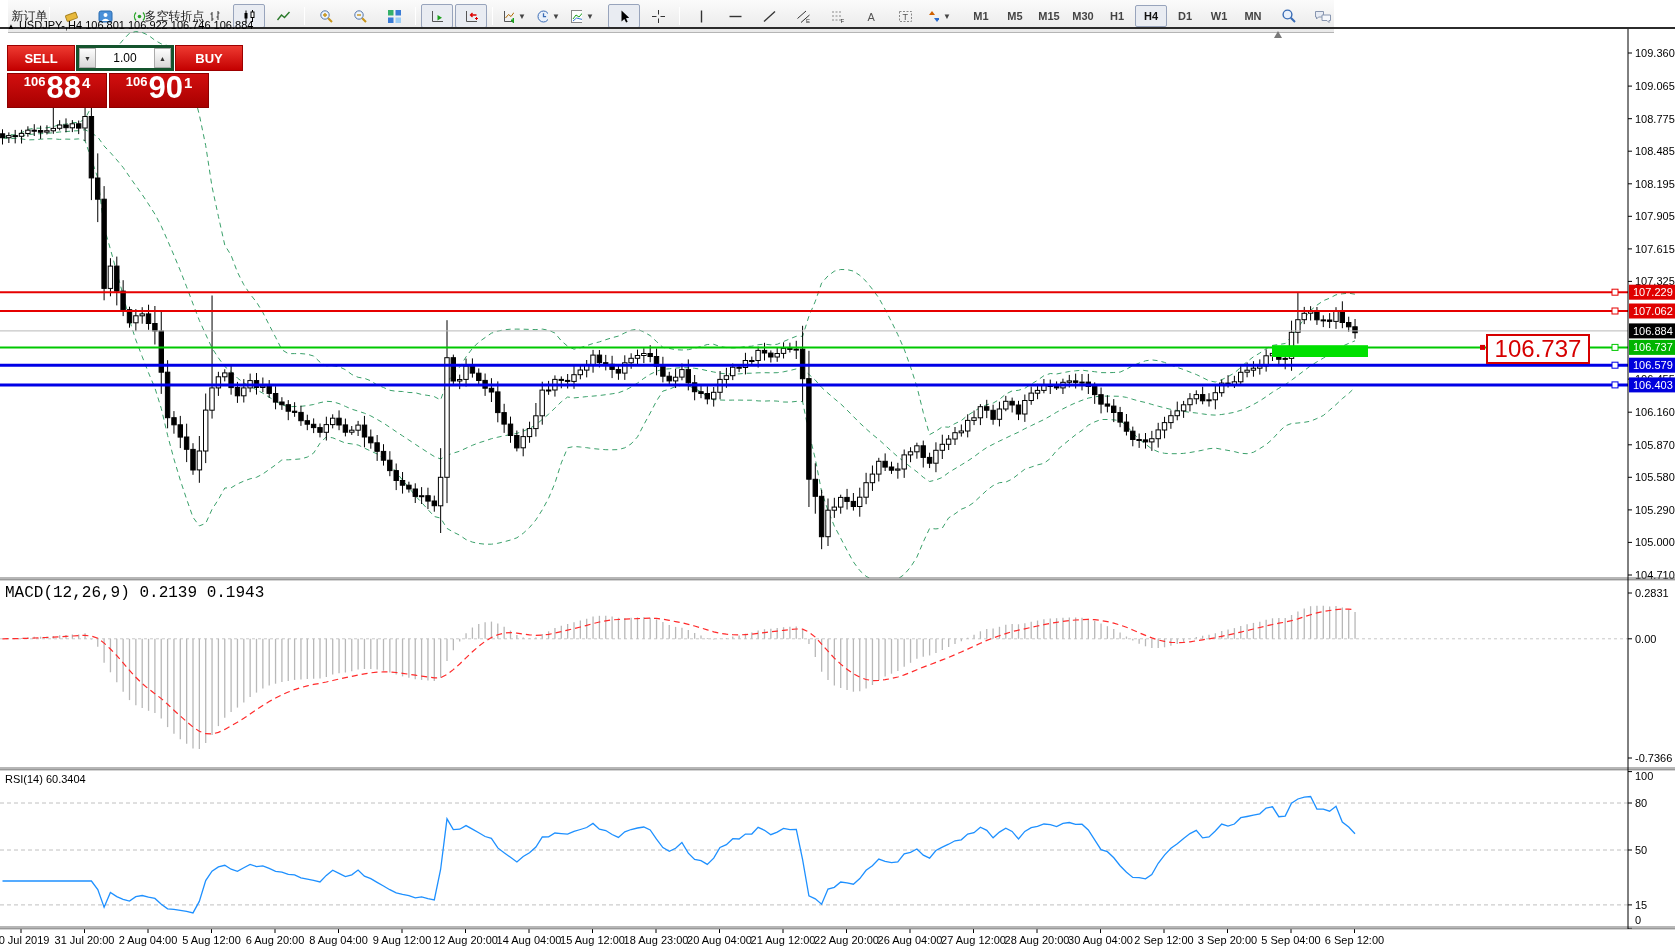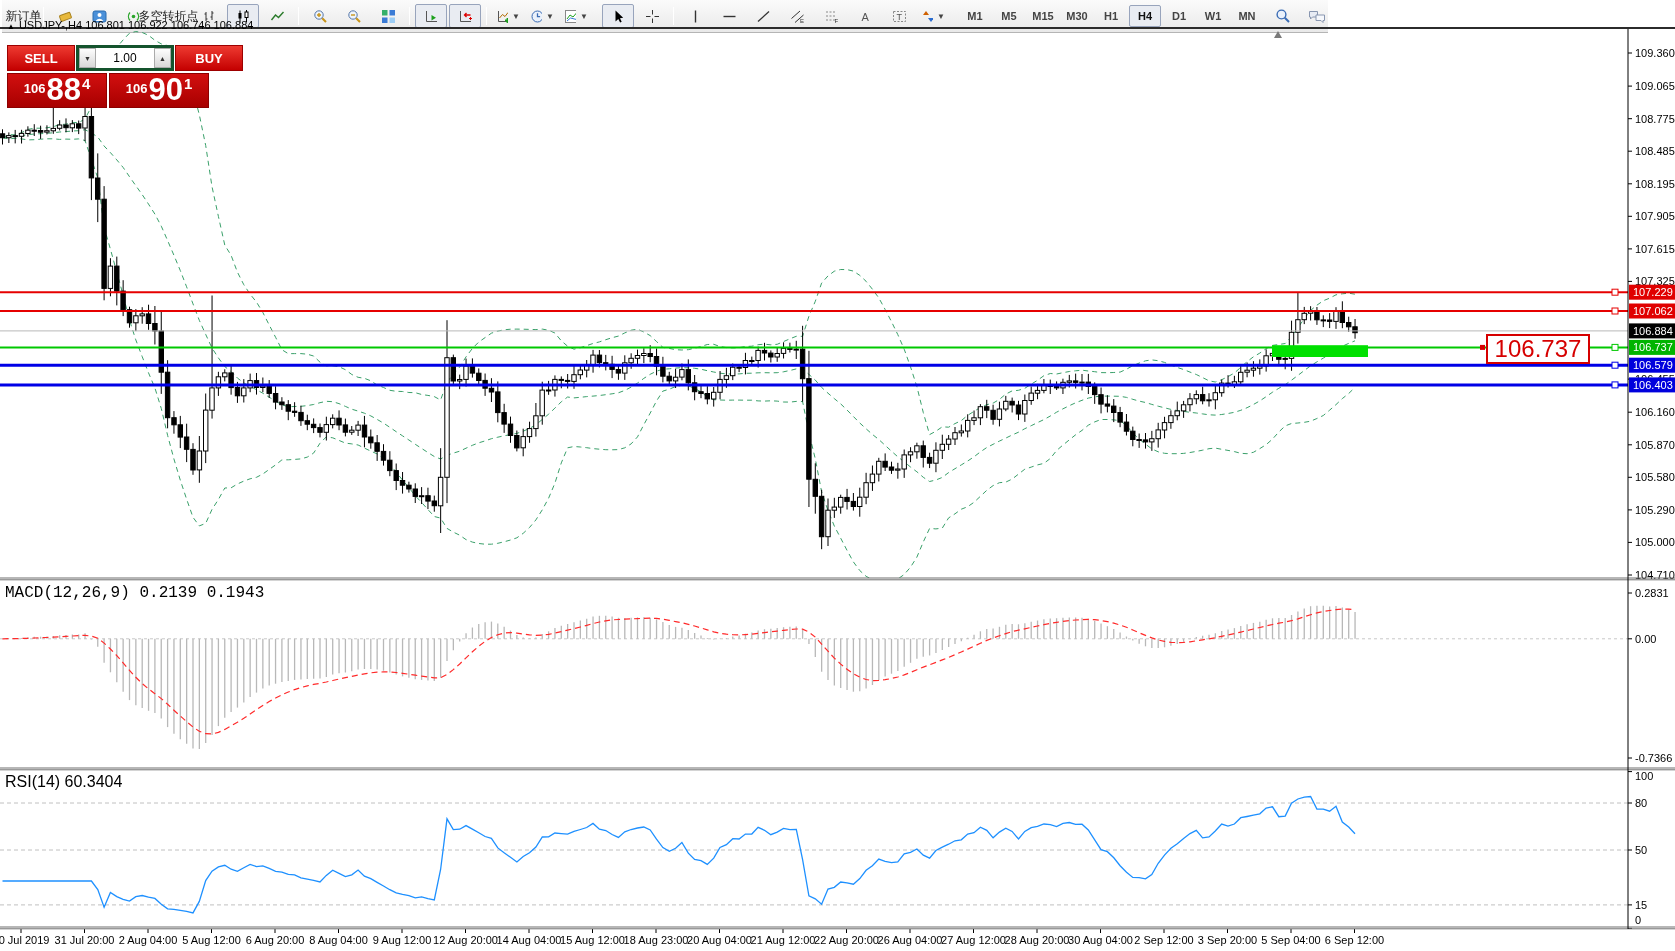--- a/index.html
+++ b/index.html
@@ -1,18 +1,18 @@
 <!DOCTYPE html>
 <html><head>
 <meta charset="utf-8">
 <style>
   html,body{margin:0;padding:0;background:#fff;font-family:"Liberation Sans",sans-serif;}
   #app{position:relative;width:1675px;height:951px;overflow:hidden;background:#fff;border-right:1px solid #9a9a9a;}
   
-  #toolbar{position:absolute;left:2px;top:0;width:1326px;height:27px;
+  #toolbar{position:absolute;left:8px;top:0;width:1326px;height:27px;
     background:linear-gradient(#fbfbfb,#e9e9e9);border-bottom:1px solid #b5b5b5;
     display:flex;align-items:center;padding:16px 4px;box-sizing:border-box;gap:2px;}
   .tbtn{height:22px;min-width:24px;display:flex;align-items:center;justify-content:center;
     gap:3px;padding:0 3px;border:1px solid transparent;border-radius:2px;font-size:12px;color:#222;}
   .pressed{background:#e9ecf2;border:1px solid #98a4bc;}
   .tsep{width:1px;height:18px;background:#c2c2c2;border-right:1px solid #fff;margin:0 3px;}
   .thandle{width:4px;height:18px;margin:0 3px;background-image:radial-gradient(#a8a8a8 1px,transparent 1.2px);background-size:4px 4px;}
   .tlabel{font-size:12px;color:#222;white-space:nowrap;}
   .caret{font-size:8px;color:#444;margin-left:1px;}
   .tfbtn{height:20px;min-width:26px;display:flex;align-items:center;justify-content:center;
@@ -27,27 +27,27 @@
   #symbol-header .mk{font-size:8px;margin-right:4px;}
   #trade-panel{position:absolute;left:7px;top:45px;width:202px;background:#fff;z-index:5;}
   .tp-row1{display:flex;gap:1px;height:26px;}
   .tp-btn{flex:0 0 68px;display:flex;align-items:center;justify-content:center;color:#fff;
      font-size:13px;font-weight:bold;background:linear-gradient(#ee3a31,#c40000);border:1px solid #9d0000;box-sizing:border-box;}
   .tp-spin{flex:1;display:flex;border:3px solid #14532d;box-sizing:border-box;gap:12px;}
   .tp-arrow{width:15px;background:linear-gradient(#fdfdfd,#d8d8d8);border:1px solid #aaa;font-size:7px;color:#333;
      display:flex;align-items:center;justify-content:center;}
   .tp-vol{flex:1;border:none;text-align:center;font-size:12px;font-family:"Liberation Sans",sans-serif;width:30px;}
   .tp-row2{display:flex;gap:2px;margin-top:2px;height:35px;}
-  .tp-price{flex:1;background:linear-gradient(#d20f0f,#a80000);color:#fff;display:flex;align-items:center;
+  .tp-price{flex:1;background:linear-gradient(#d20f0f,#a80000);color:#fff;display:flex;align-items:flex-start;
      justify-content:center;padding-bottom:2px;border:1px solid #8d0000;box-sizing:border-box;}
   .tp-price .sm{font-size:13px;font-weight:bold;margin:0 1px 3px 0;}
   .tp-price .bg{font-size:31px;font-weight:bold;line-height:28px;}
   .tp-price .sp{font-size:15px;font-weight:bold;margin:0 0 12px 1px;}
   #macd-label{position:absolute;left:5px;top:584px;font-size:16px;color:#000;font-family:Liberation Mono, monospace;}
-  #rsi-label{position:absolute;left:5px;top:773px;font-size:16px;color:#000;}
+  #rsi-label{position:absolute;left:5px;top:773px;font-size:11px;color:#000;}
   #callout{position:absolute;left:1486px;top:334px;width:100px;height:26px;line-height:26px;
      text-align:center;background:#fff;border:2px solid #d60000;color:#d60000;font-size:24px;z-index:4;}
   #turnpoint{position:absolute;left:1398px;top:388px;font-size:31px;font-weight:bold;color:#1ec81e;
      letter-spacing:4px;text-shadow:2px 2px 0 rgba(30,140,160,0.45);z-index:4;white-space:nowrap;}
   .micon{display:block;}
 </style>
 </head>
 <body>
 
 <div id="app">

